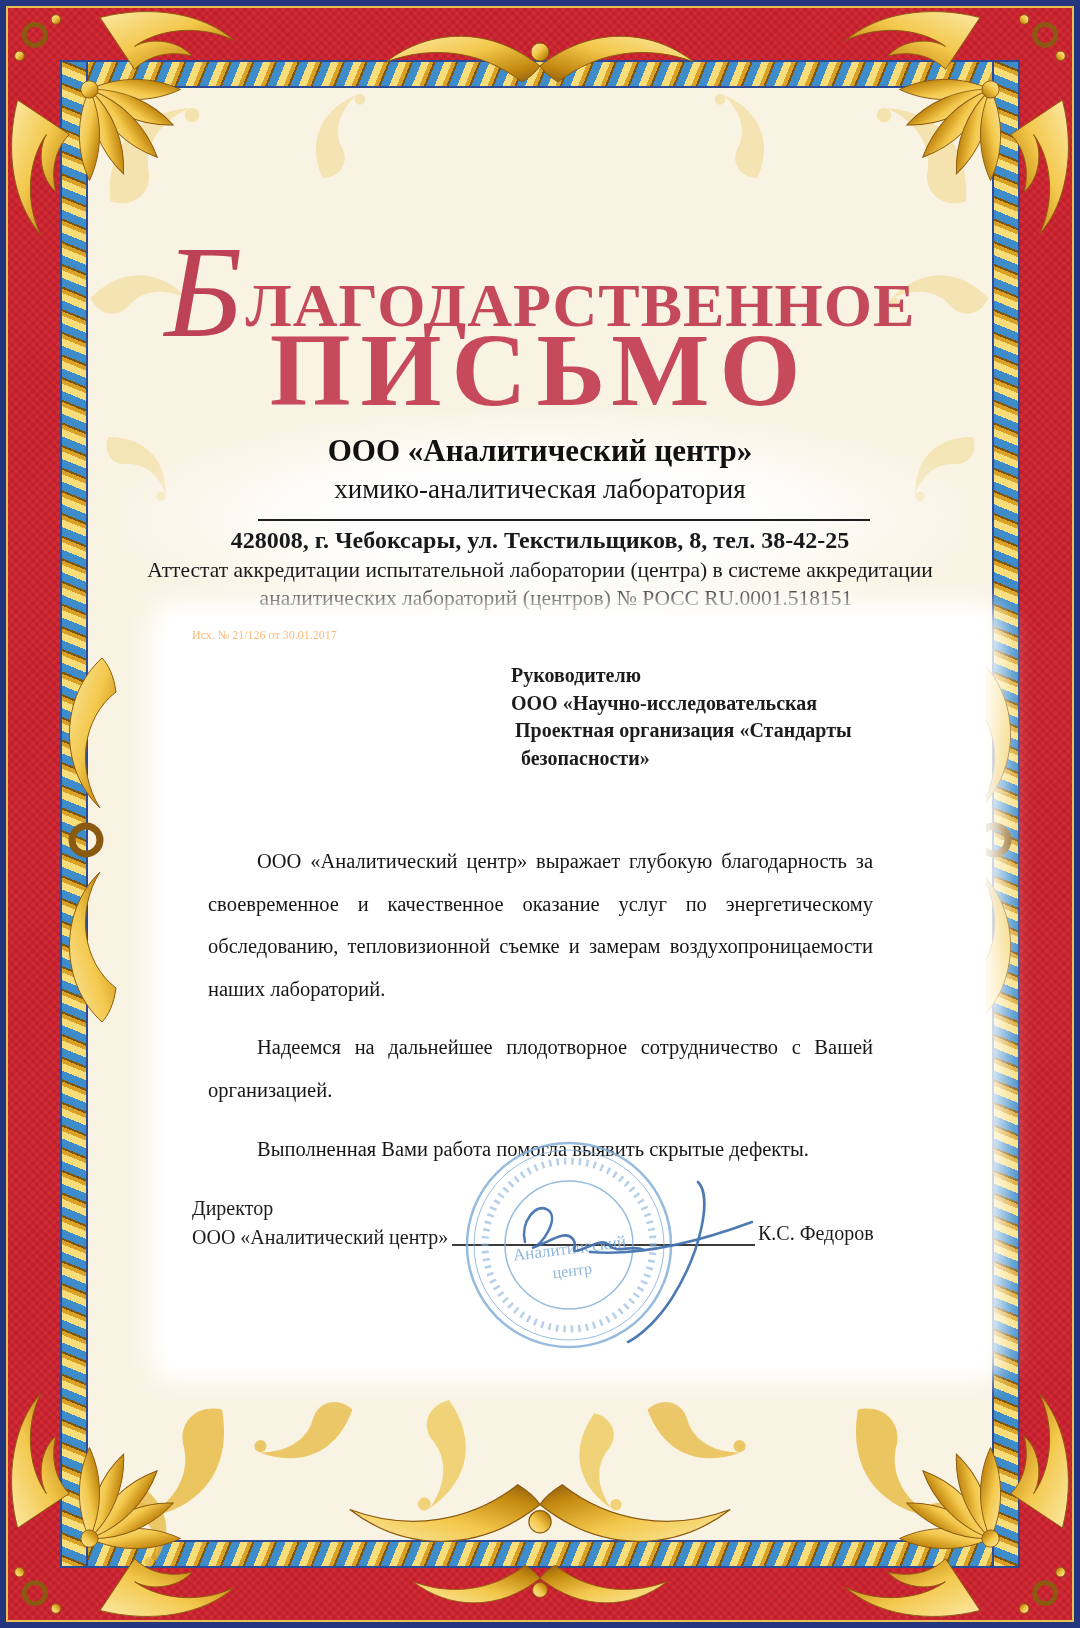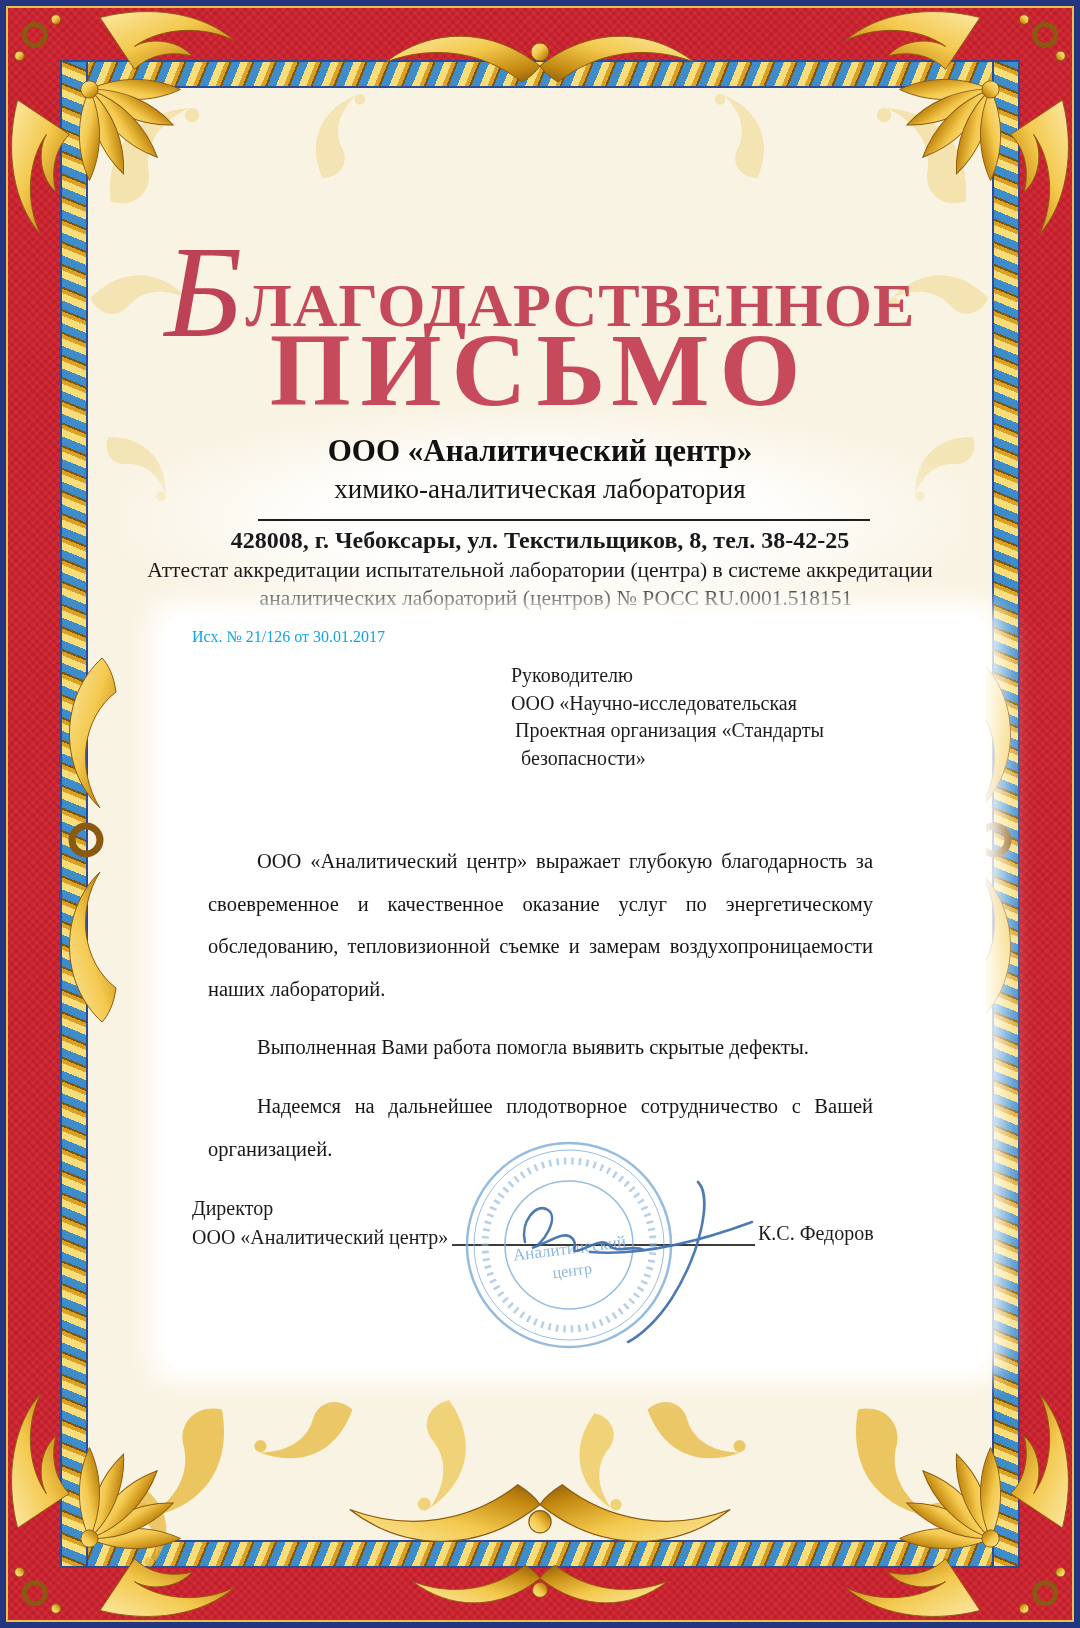--- a/index.html
+++ b/index.html
@@ -29,22 +29,22 @@
   .title2{top:310px;font-size:104px;font-weight:bold;color:#c74a5c;letter-spacing:10px;}
   .org-name{top:433px;font-size:31px;font-weight:bold;color:#111;}
   .org-sub{top:474px;font-size:27px;color:#161616;}
   .divider{position:absolute;left:258px;top:519px;width:612px;border-top:2.5px solid #1e1e1e;}
   .addr{top:527px;font-size:24px;font-weight:bold;color:#19191c;}
   .accr1{top:558px;font-size:21.5px;color:#17171a;}
   .accr2{top:586px;font-size:21.5px;color:#17171a;margin-left:16px;}
   
   .sheet{position:absolute;left:166px;top:618px;width:820px;height:748px;background:#fff;
     border-radius:12px;box-shadow:0 0 26px 18px rgba(255,255,255,.96);}
-  .refnum{position:absolute;left:192px;top:628px;font-size:16px;color:#0ea5e9;}
-  .addressee{position:absolute;left:511px;top:662px;font-size:20px;line-height:27.5px;color:#1c1c1c;}
+  .refnum{position:absolute;left:192px;top:628px;font-size:12px;color:#fdba74;}
+  .addressee{position:absolute;left:511px;top:662px;font-size:20px;line-height:27.5px;color:#1c1c1c;font-weight:bold;}
   .addressee div:nth-child(3){padding-left:4px;}
   .addressee div:nth-child(4){padding-left:10px;}
   .body-text{position:absolute;left:192px;top:824px;width:697px;font-size:20.5px;
     line-height:42.6px;text-align:justify;color:#161616;}
   .body-text p{margin:16px;text-indent:49px;}
   .sig-pos{position:absolute;left:192px;top:1194px;font-size:20px;line-height:29px;color:#1c1c1c;z-index:6;}
   .sig-line{position:absolute;left:452px;top:1220px;width:303px;height:24px;
     border-bottom:2px solid #3c3c3c;z-index:4;}
   .signatory{position:absolute;left:758px;top:1222px;font-size:20px;color:#1c1c1c;z-index:6;}
   .stamp{position:absolute;left:450px;top:1126px;z-index:5;}
@@ -197,22 +197,22 @@
   <div class="sheet"></div>
   <div class="refnum">Исх. № 21/126 от 30.01.2017</div>
   <div class="addressee">
     <div>Руководителю</div>
     <div>ООО «Научно-исследовательская</div>
     <div>Проектная организация «Стандарты</div>
     <div>безопасности»</div>
   </div>
   <div class="body-text">
     <p>ООО «Аналитический центр» выражает глубокую благодарность за своевременное и качественное оказание услуг по энергетическому обследованию, тепловизионной съемке и замерам воздухопроницаемости наших лабораторий.</p>
+    <p>Надеемся на дальнейшее плодотворное сотрудничество с Вашей организацией.</p>
     <p>Выполненная Вами работа помогла выявить скрытые дефекты.</p>
-    <p>Надеемся на дальнейшее плодотворное сотрудничество с Вашей организацией.</p>
   </div>
 
   <div class="sig-pos">
     <div>Директор</div>
     <div>ООО «Аналитический центр»</div>
   </div>
   <div class="sig-line"></div>
   <div class="signatory">К.С. Федоров</div>
 
   <svg class="stamp" width="238" height="238" viewBox="0 0 238 238">

